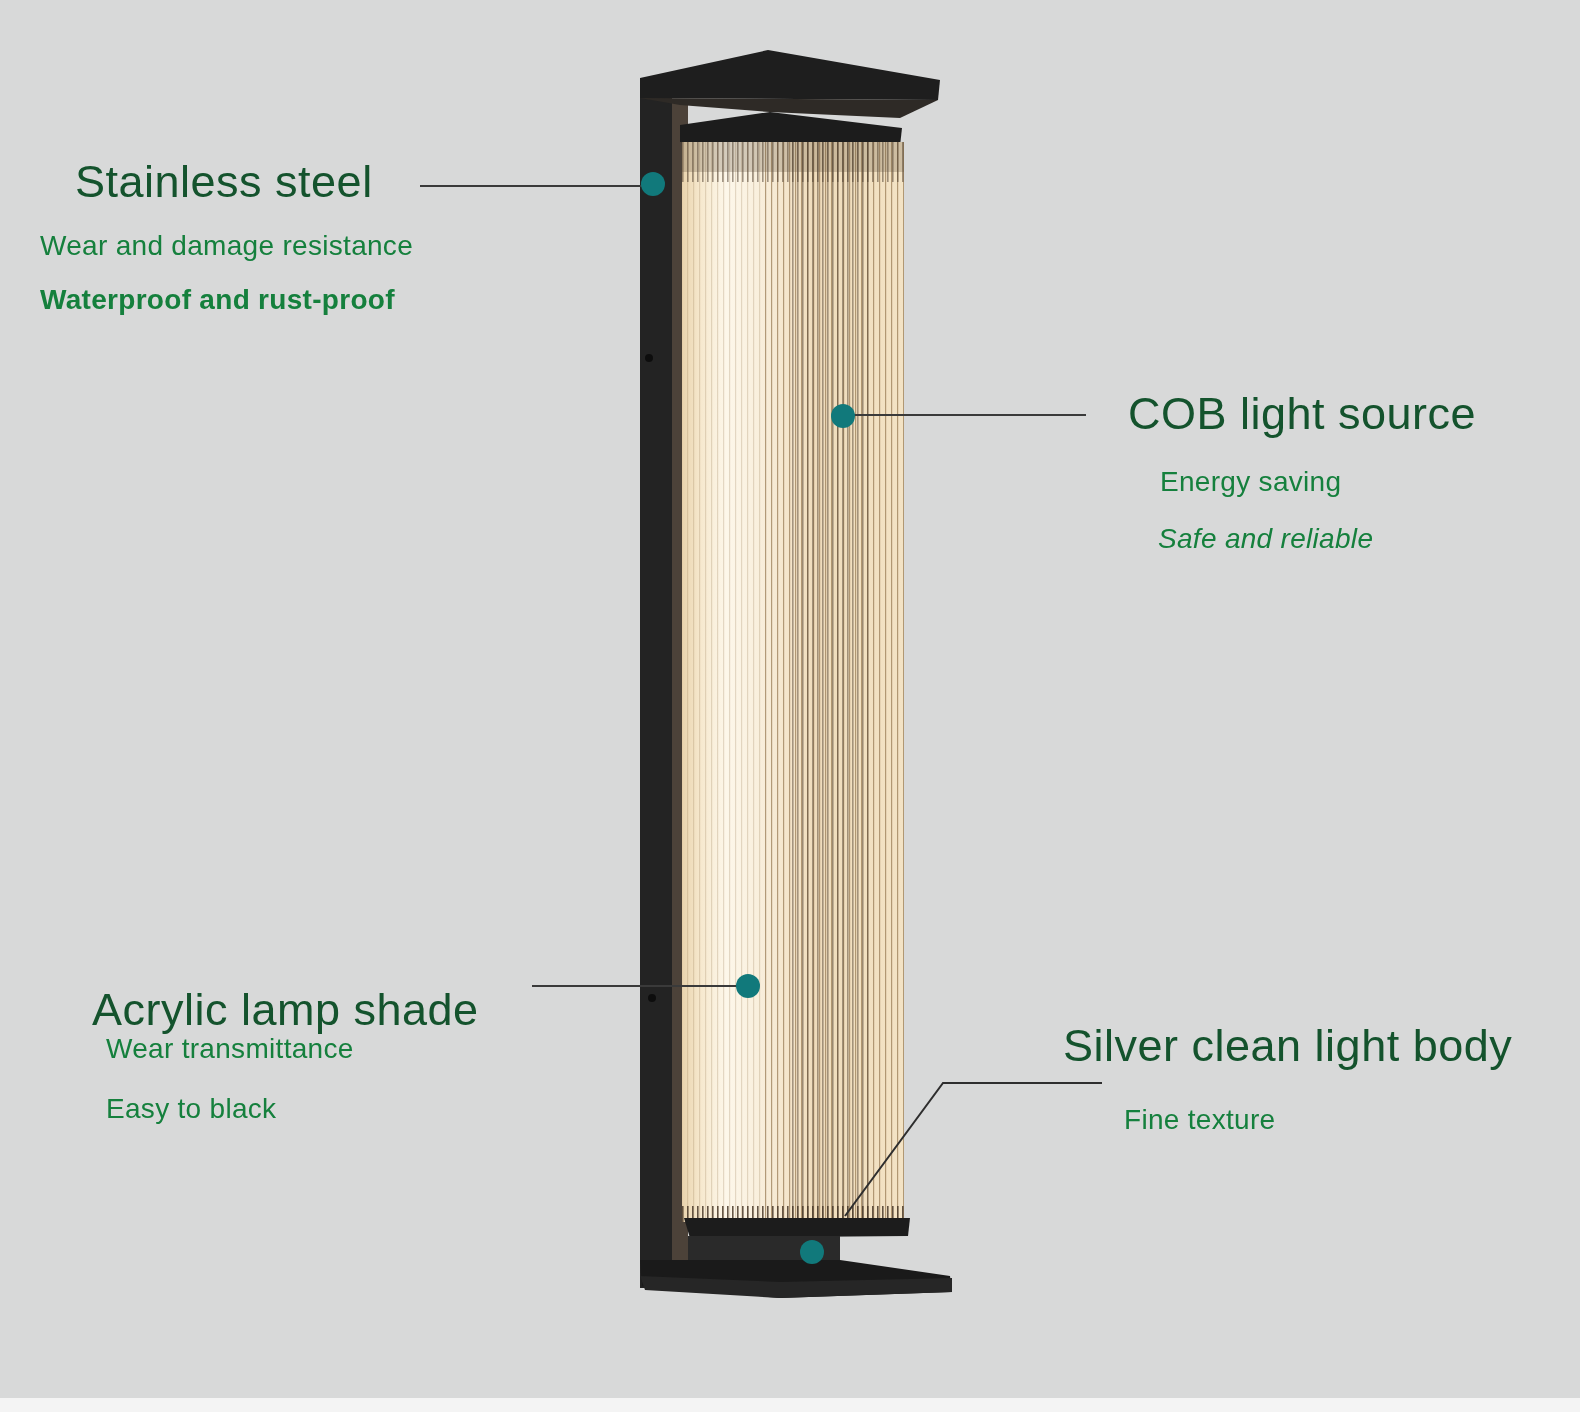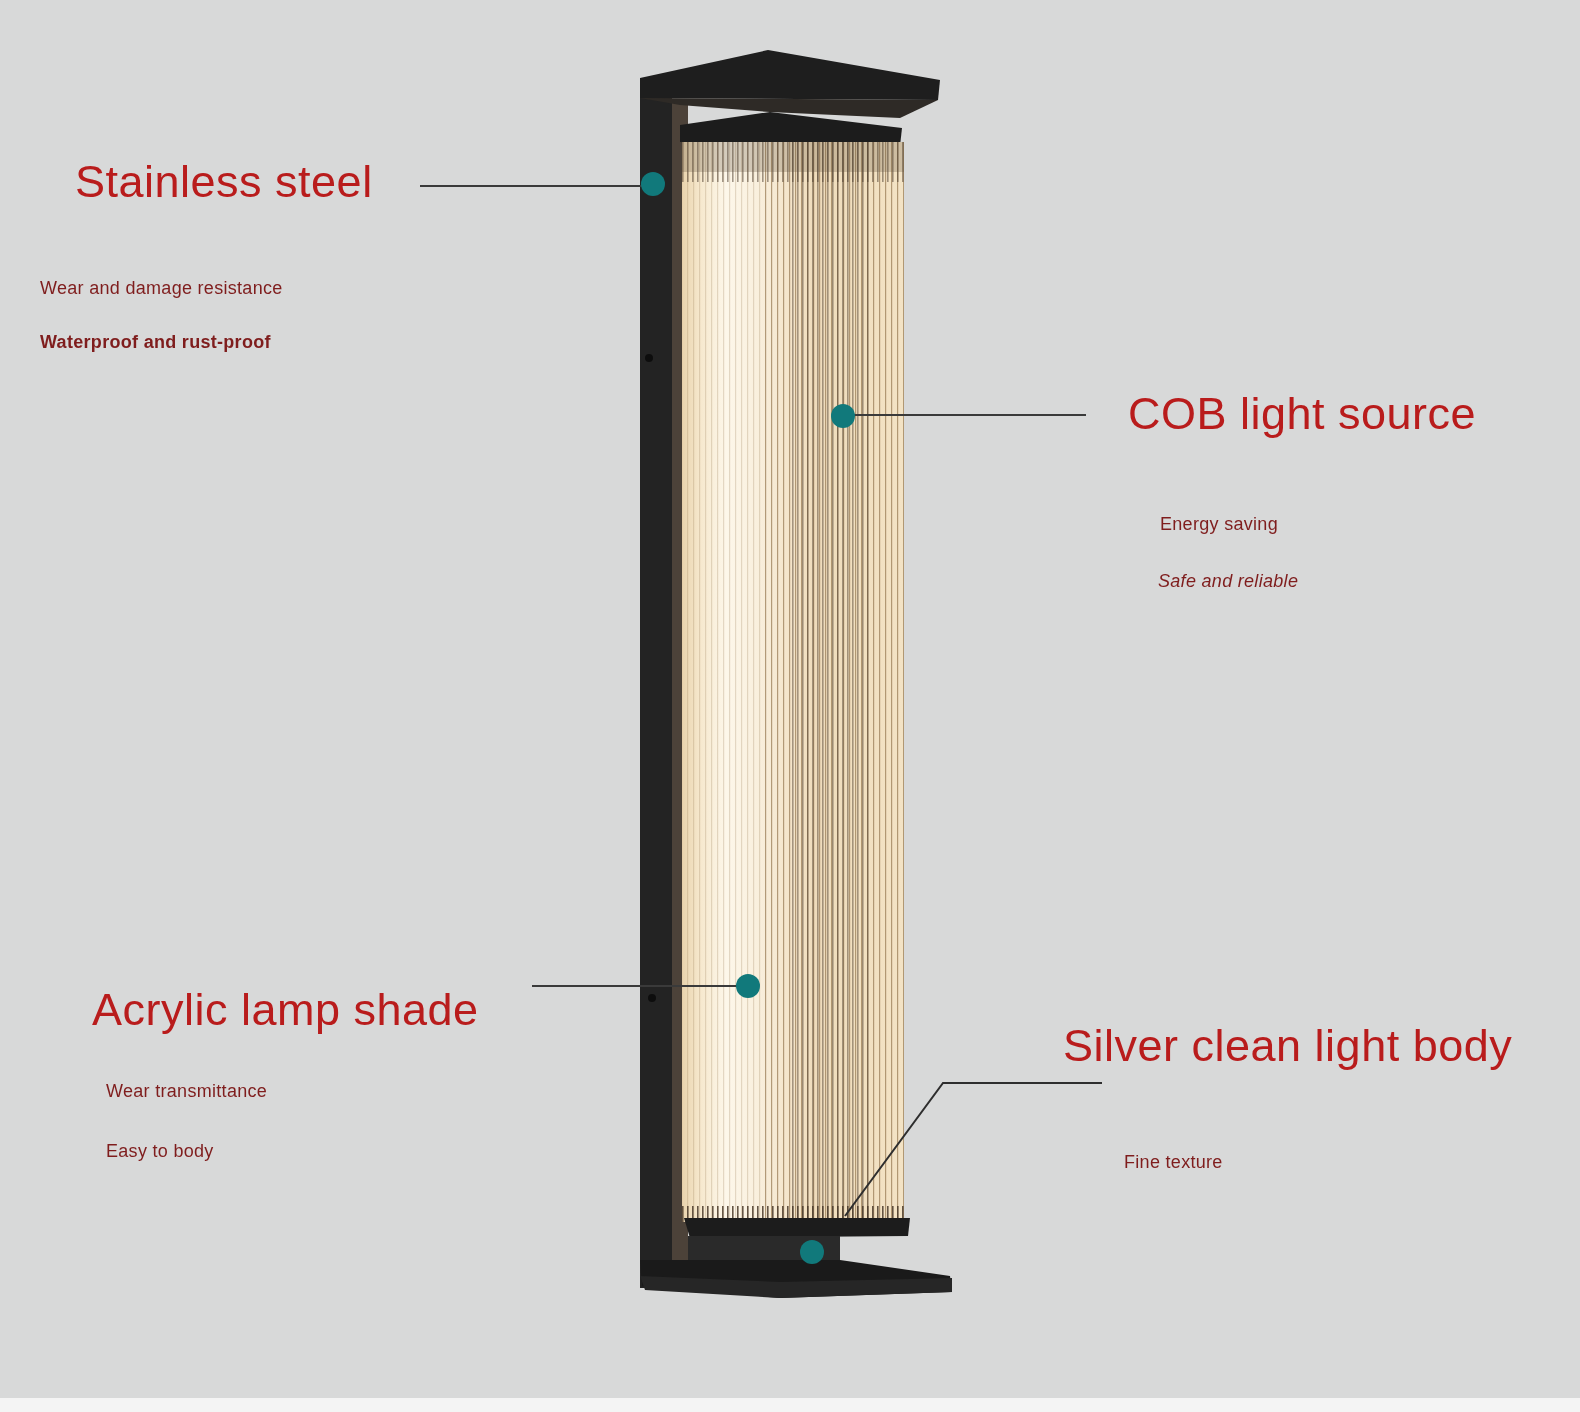--- a/index.html
+++ b/index.html
@@ -3,22 +3,22 @@
 <meta charset="utf-8">
 <style>
   html, body { margin:0; padding:0; }
   body {
     width:1580px; height:1412px; position:relative; overflow:hidden;
     background:#d8d9d9;
     font-family:"Liberation Sans", "DejaVu Sans", sans-serif;
     color:#111;
   }
   .bottom-strip { position:absolute; left:0; top:1398px; width:1580px; height:14px; background:#f4f4f4; }
-  .title { position:absolute; font-size:45px; font-weight:400; letter-spacing:0.5px; white-space:nowrap; color:#b91c1c; }
-  .sub { position:absolute; font-size:18px; white-space:nowrap; color:#7f1d1d; letter-spacing:0.3px;margin-top:48px; }
+  .title { position:absolute; font-size:45px; font-weight:400; letter-spacing:0.5px; white-space:nowrap; color:#14532d; }
+  .sub { position:absolute; font-size:28px; white-space:nowrap; color:#15803d; letter-spacing:0.3px; }
   .leader { position:absolute; height:2px; background:#3a3a3a; }
   .dot { position:absolute; width:24px; height:24px; border-radius:50%; background:#11797b; }
   svg.lamp { position:absolute; left:0; top:0; }
 </style>
 </head>
 <body>
 
 <div class="bottom-strip"></div>
 
 <svg class="lamp" width="1580" height="1412" viewBox="0 0 1580 1412">
@@ -83,21 +83,21 @@
   <div class="leader" style="left:850px; top:414px; width:236px;"></div>
   <div class="dot" style="left:831px; top:404px;"></div>
   <div class="title" style="left:1128px; top:388px;">COB light source</div>
   <div class="sub" style="left:1160px; top:466px;text-align:right;">Energy saving</div>
   <div class="sub" style="left:1158px; top:523px;font-style:italic;">Safe and reliable</div>
 </div>
 
 <div>
   <div class="title" style="left:92px; top:952px;margin-top:32px;">Acrylic lamp shade</div>
   <div class="sub" style="left:106px; top:1033px;">Wear transmittance</div>
-  <div class="sub" style="left:106px; top:1093px;">Easy to body</div>
+  <div class="sub" style="left:106px; top:1093px;">Easy to black</div>
   <div class="leader" style="left:532px; top:985px; width:212px;"></div>
   <div class="dot" style="left:736px; top:974px;"></div>
 </div>
 
 <div>
   <svg style="position:absolute; left:0; top:0;" width="1580" height="1412">
     <polyline points="845,1216 943,1083 1102,1083" fill="none" stroke="#2e2e2e" stroke-width="2"></polyline>
   </svg>
   <div class="title" style="left:1063px; top:1020px;">Silver clean light body</div>
   <div class="sub" style="left:1124px; top:1104px;">Fine texture</div>

